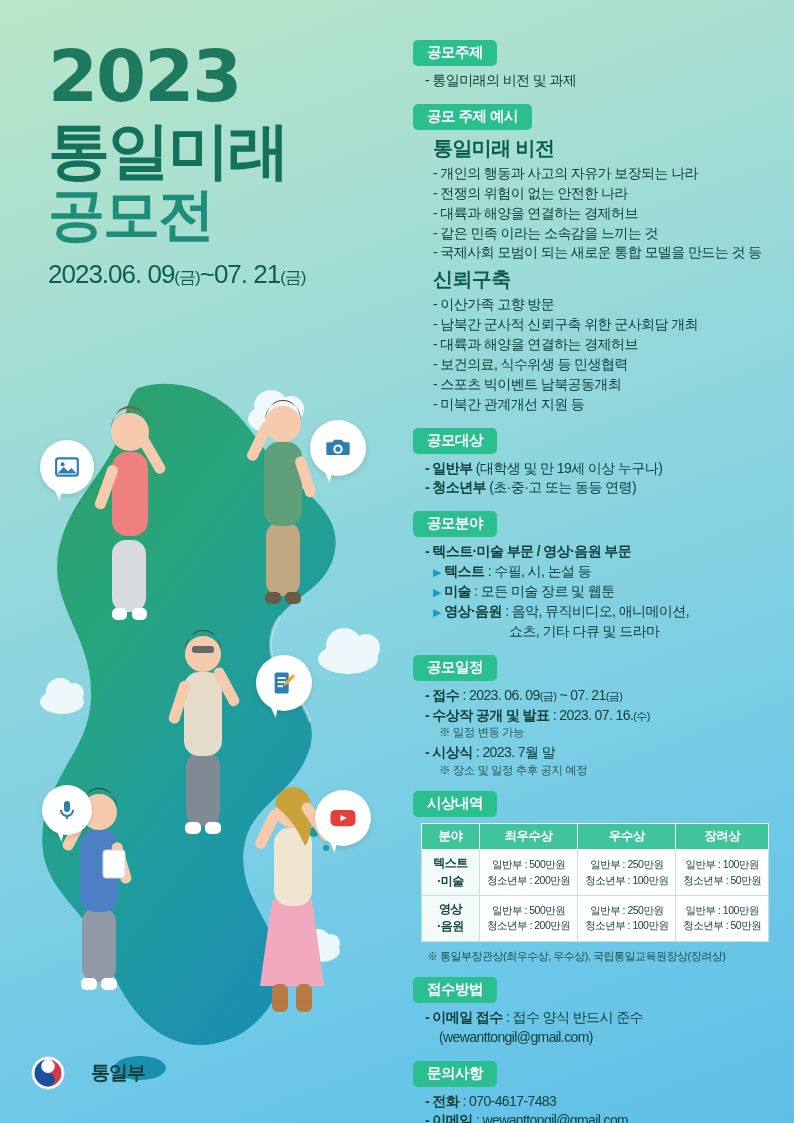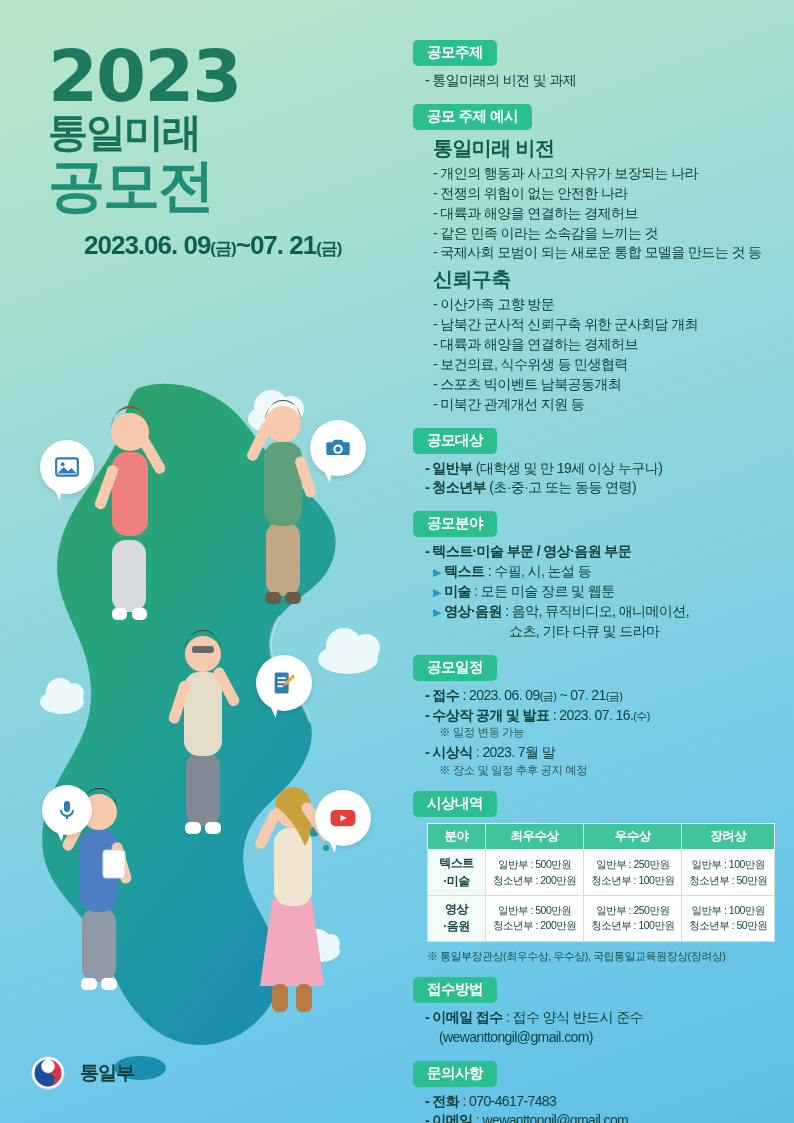--- a/index.html
+++ b/index.html
@@ -37,32 +37,31 @@
   .map-wrap { position: absolute; left: 18px; top: 380px; width: 370px; height: 700px; }
   .map-svg { width: 100%; height: 100%; display: block; }
 
   
   .title-block { position: absolute; left: 48px; top: 40px; width: 340px; }
   .year {
     font-size: 72px; font-weight: 800; color: #1d7a5f; letter-spacing: -2px;
     line-height: 1; font-family: "DejaVu Sans", sans-serif;
   }
   .main-title {
-    font-size: 40px; font-weight: 800; color: #0f6b55; line-height: 1.05;
-    letter-spacing: -2px;  font-family: Liberation Serif, serif;
+    font-size: 62px; font-weight: 800; color: #0f6b55; line-height: 1.05;
+    letter-spacing: -2px; margin-top: 6px;
   }
   .main-title .l2 { color: #14715a; }
   .sub-title {
     font-size: 57px; font-weight: 800; color: #1f8e79; line-height: 1.05;
     letter-spacing: -2px; margin-top: 2px;
   }
   .date-line {
-    margin-top: 14px; font-size: 26px; font-weight: 700; color: #0d5f50;
+    margin-top: 14px; font-size: 26px; font-weight: 400; color: #0d5f50;
     letter-spacing: -1px;
-    margin-left: 36px;
   }
   .date-line .sm { font-size: 17px; }
 
   
   .right-col { position: absolute; left: 413px; top: 40px; width: 372px; }
 
   .sec { margin-bottom: 13px; }
   .sec-head {
     display: inline-block; background: #2bbf8f; color: #ffffff;
     font-size: 14.5px; font-weight: 700; padding: 3px 14px 4px 14px;
@@ -72,36 +71,36 @@
 
   .li { font-size: 14px; line-height: 1.42; color: #12403a; letter-spacing: -.6px; }
   .li.b { font-weight: 700; }
   .grp-title { font-size: 20px; font-weight: 700; color: #0e5d4c; margin: 3px 0 2px 8px; letter-spacing: -.6px; }
   .indent { padding-left: 8px; }
   .note { font-size: 11.5px; color: #2a5a55; padding-left: 14px; letter-spacing: -.5px; }
   .arrow { color: #1a9cc9; font-size: 11px; }
 
   
   .prize-table {
-    width: 348px; border-collapse: collapse; margin-top: 6px; margin-left: 14px;
+    width: 348px; border-collapse: collapse; margin-top: 6px; margin-left: 8px;
     background: #ffffff;
   }
   .prize-table th {
     background: #3fc49b; color: #ffffff; font-size: 12.5px; font-weight: 700;
     padding: 4px 2px; border: 1px solid #ffffff; letter-spacing: -.5px;
   }
   .prize-table td {
     border: 1px solid #bfe6dc; font-size: 10.5px; color: #17453f;
     padding: 5px 4px; text-align: center; line-height: 1.45; letter-spacing: -.5px;
   }
   .prize-table td.cat { font-weight: 700; font-size: 12px; background: #f3fbf8; width: 58px; }
   .table-note { font-size: 11px; color: #1d4f49; margin-top: 7px; margin-left: 14px; letter-spacing: -.5px; }
 
   
-  .footer-logo { position: absolute; left: 30px; top: 1055px; display: flex; align-items: center; gap: 14px; }
+  .footer-logo { position: absolute; left: 30px; top: 1055px; display: flex; align-items: center; gap: 25px; }
   .logo-mark { width: 36px; height: 36px; }
   .logo-text { font-size: 19px; font-weight: 700; color: #15403c; letter-spacing: -1px; }
 
   
   .bubble {
     position: absolute; background: #ffffff; border-radius: 50%;
     display: flex; align-items: center; justify-content: center;
     box-shadow: 0 2px 5px rgba(0,0,0,.12);
   }
   .bubble::after {

